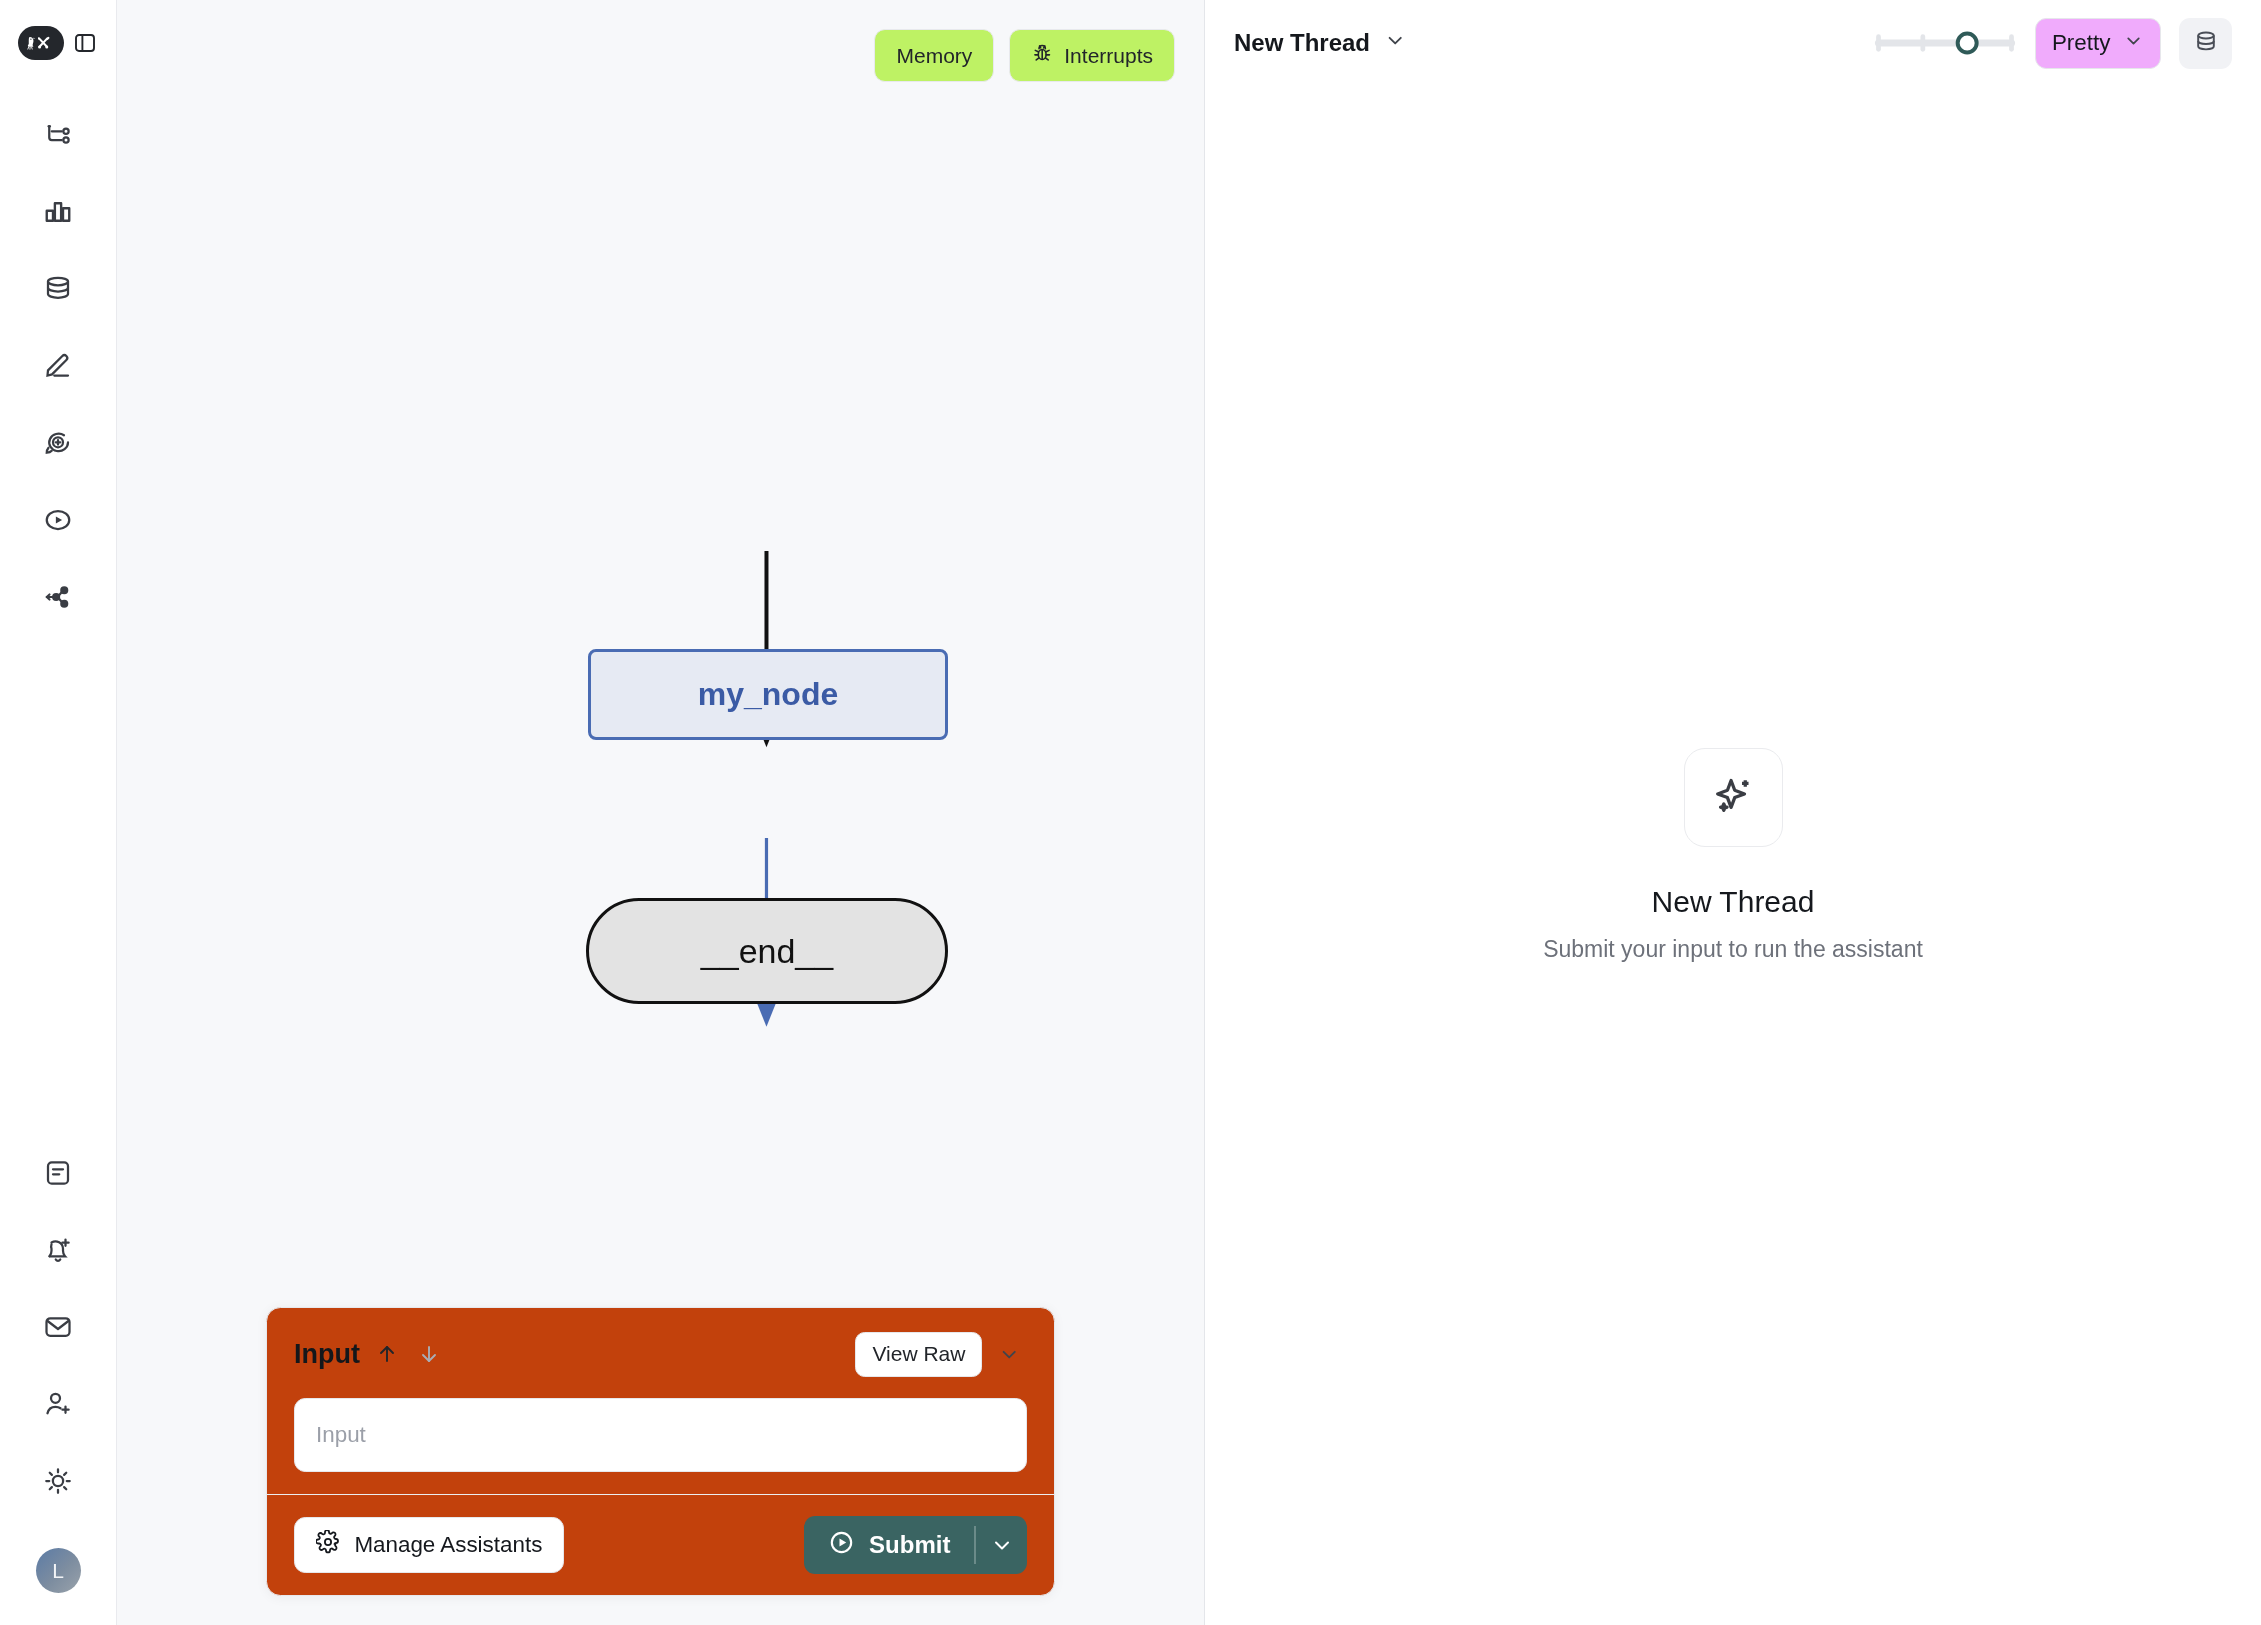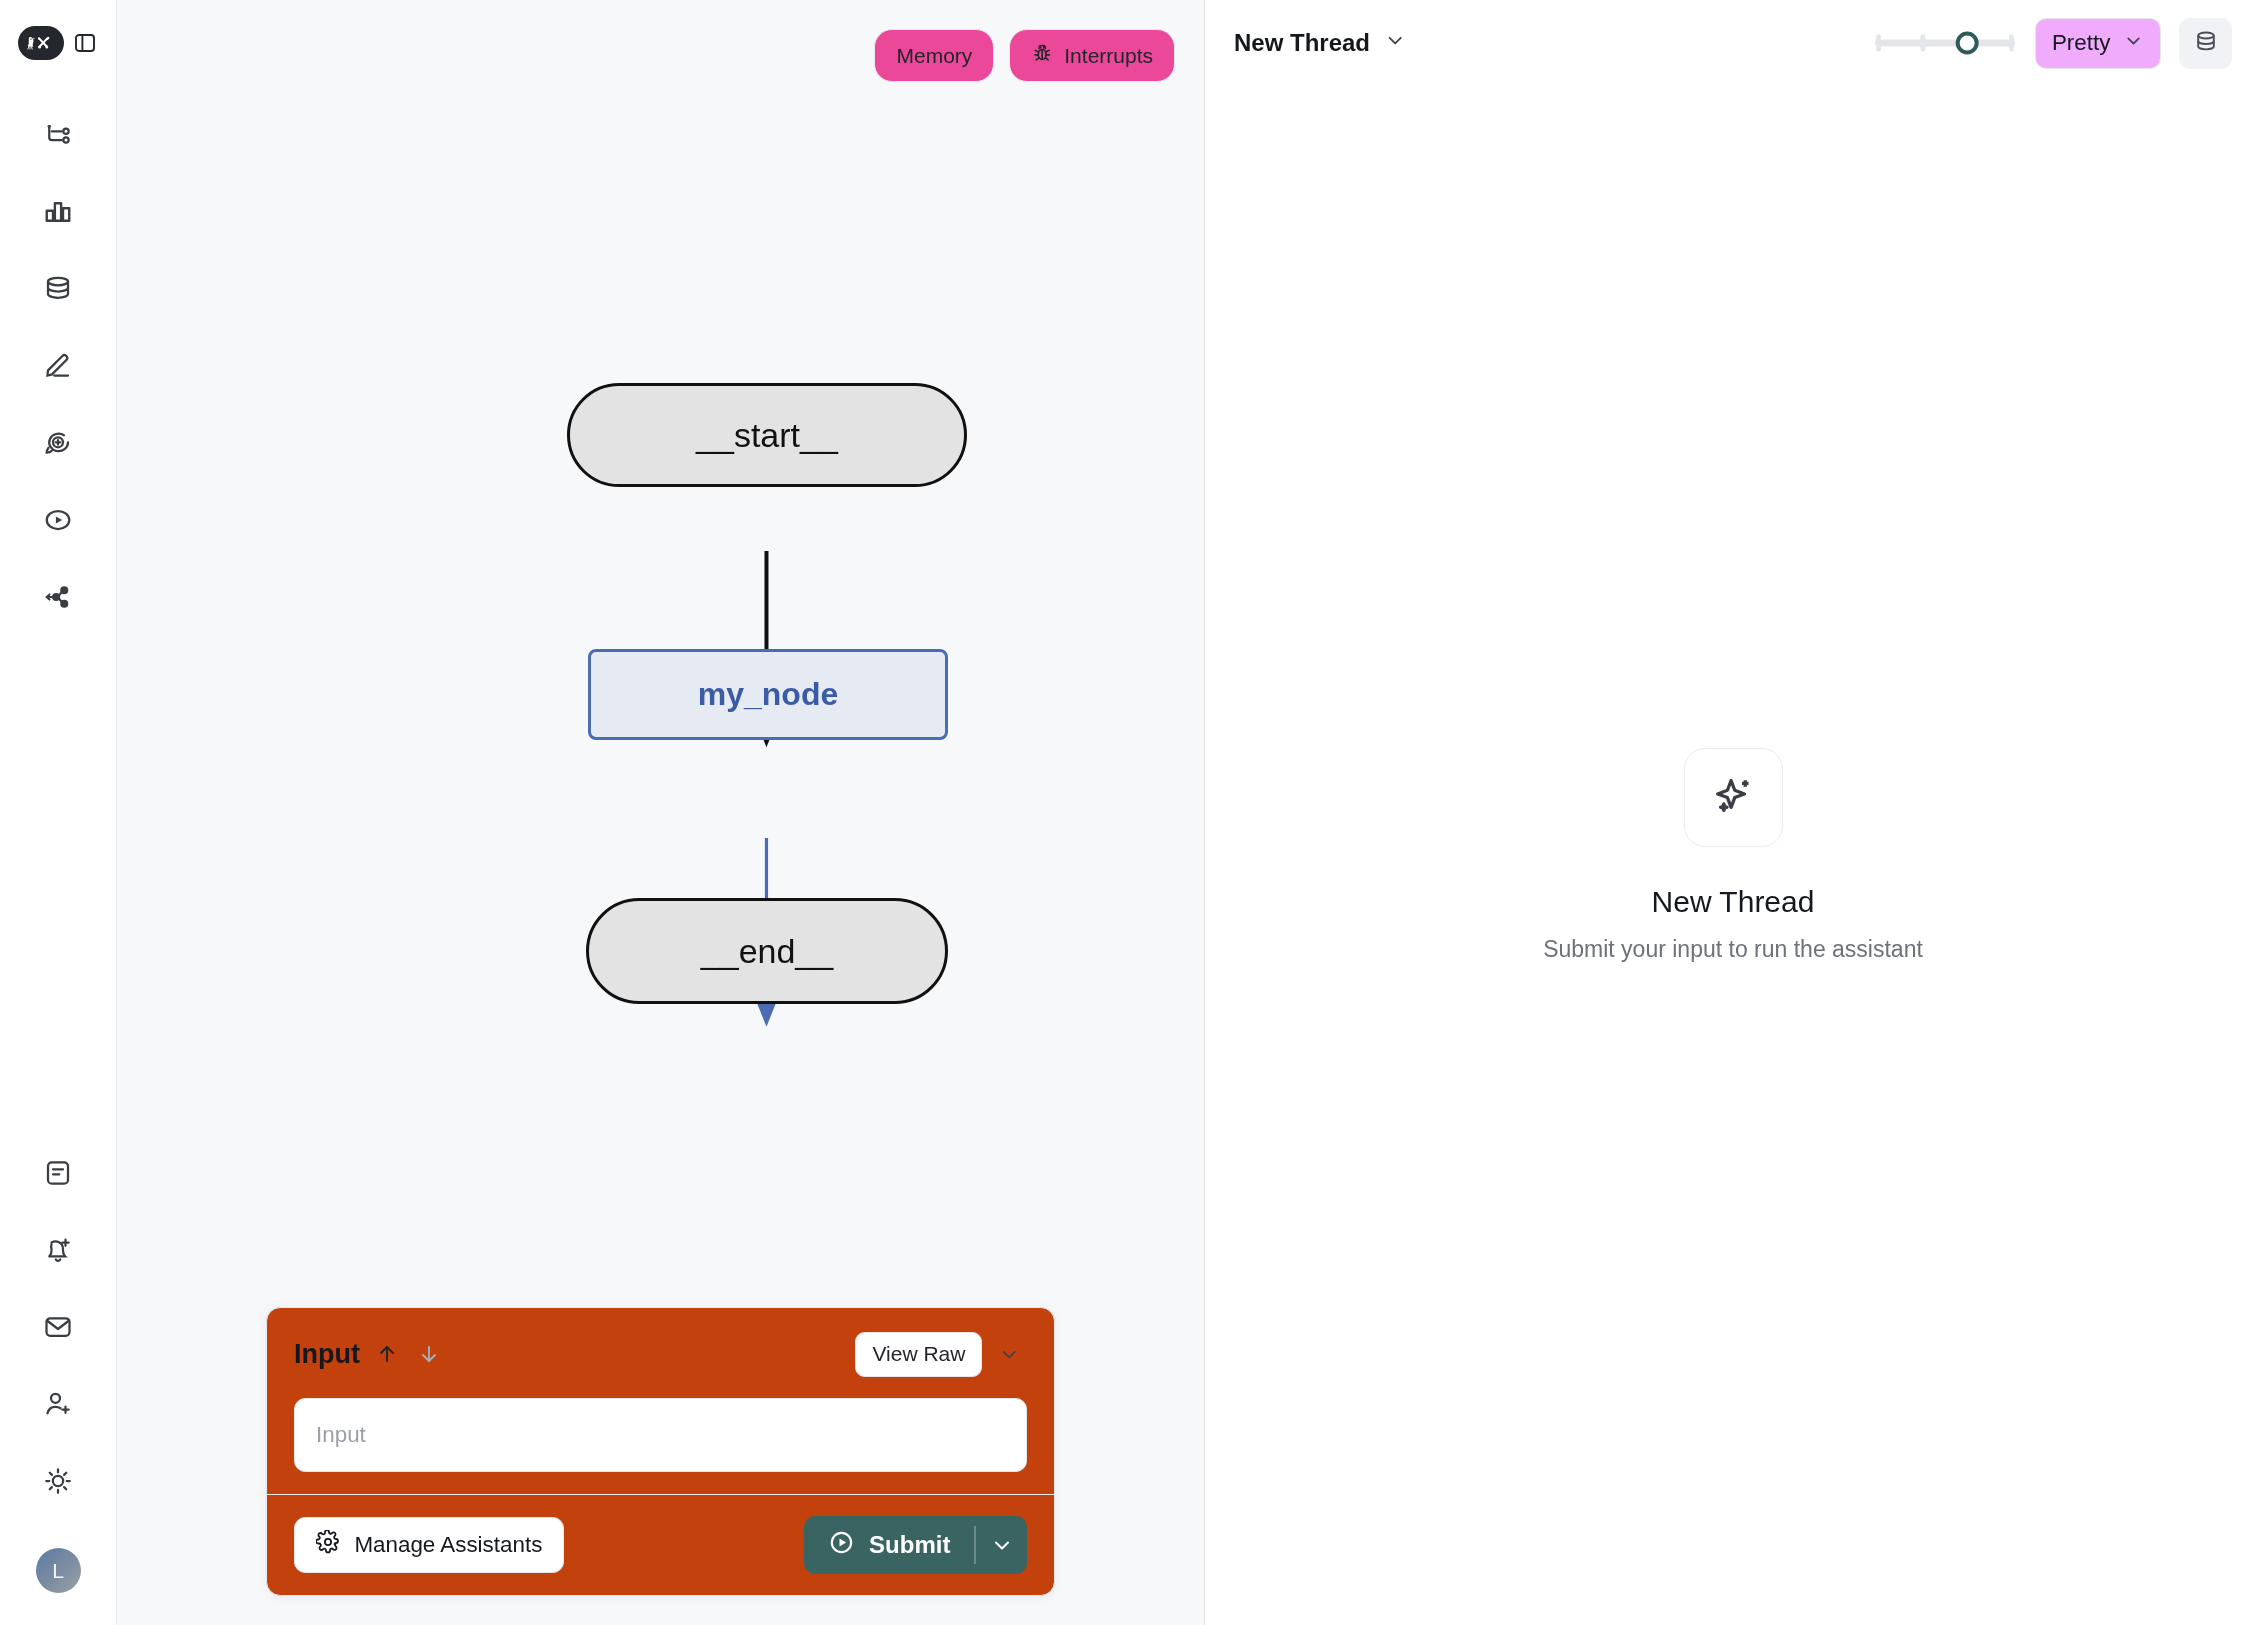--- a/index.html
+++ b/index.html
@@ -66,21 +66,21 @@
   .body-split { flex: 1; display: flex; min-height: 0; }
 
   
   .graph-pane {
     width: 1088px; flex: 0 0 1088px; position: relative;
     background: #f7f8fa; border-right: 1.6px solid #e4e6ea;
     min-height: 0; overflow: hidden;
   }
   .graph-tools { position: absolute; top: 29px; right: 29px; display: flex; gap: 14.4px; z-index: 5; }
   .gbtn {
-    background: #ec4899; border: 1.6px solid #e8e9ed; border-radius: 18px;
+    background: #bef264; border: 1.6px solid #e8e9ed; border-radius: 11px;
     height: 53px; padding: 0 21px; font-size: 21px; color: #22252a;
     display: flex; align-items: center; gap: 11.2px; cursor: pointer; justify-content: flex-end;
   }
   .graph-nodes { position: absolute; left: 0; top: 0; width: 100%; height: 100%; }
   .node {
     position: absolute; display: flex; align-items: center; justify-content: center;
     cursor: pointer;
   }
   .node-terminal {
     background: #e3e3e3; border: 3.2px solid #111111; border-radius: 800px;
@@ -321,23 +321,20 @@
                 <path d="M0,0 L11,5 L0,10 z" fill="#111111"></path>
               </marker>
               <marker id="ah-blue" markerWidth="12" markerHeight="10" refX="5" refY="5" orient="auto">
                 <path d="M0,0 L11,5 L0,10 z" fill="#4a6cb3"></path>
               </marker>
             </defs>
             <line x1="812" y1="607" x2="812" y2="793" stroke="#111111" stroke-width="5" marker-end="url(#ah-dark)"></line>
             <line x1="812" y1="923" x2="812" y2="1107" stroke="#4a6cb3" stroke-width="4" marker-end="url(#ah-blue)"></line>
           </svg>
 
-          <div class="node node-terminal node-start">
-            <span>__start__</span>
-          </div>
           <div class="node node-my">
             <span>my_node</span>
           </div>
           <div class="node node-terminal node-end">
             <span>__end__</span>
           </div>
         </div>
 
         <div class="input-card">
           <div class="ic-section">

